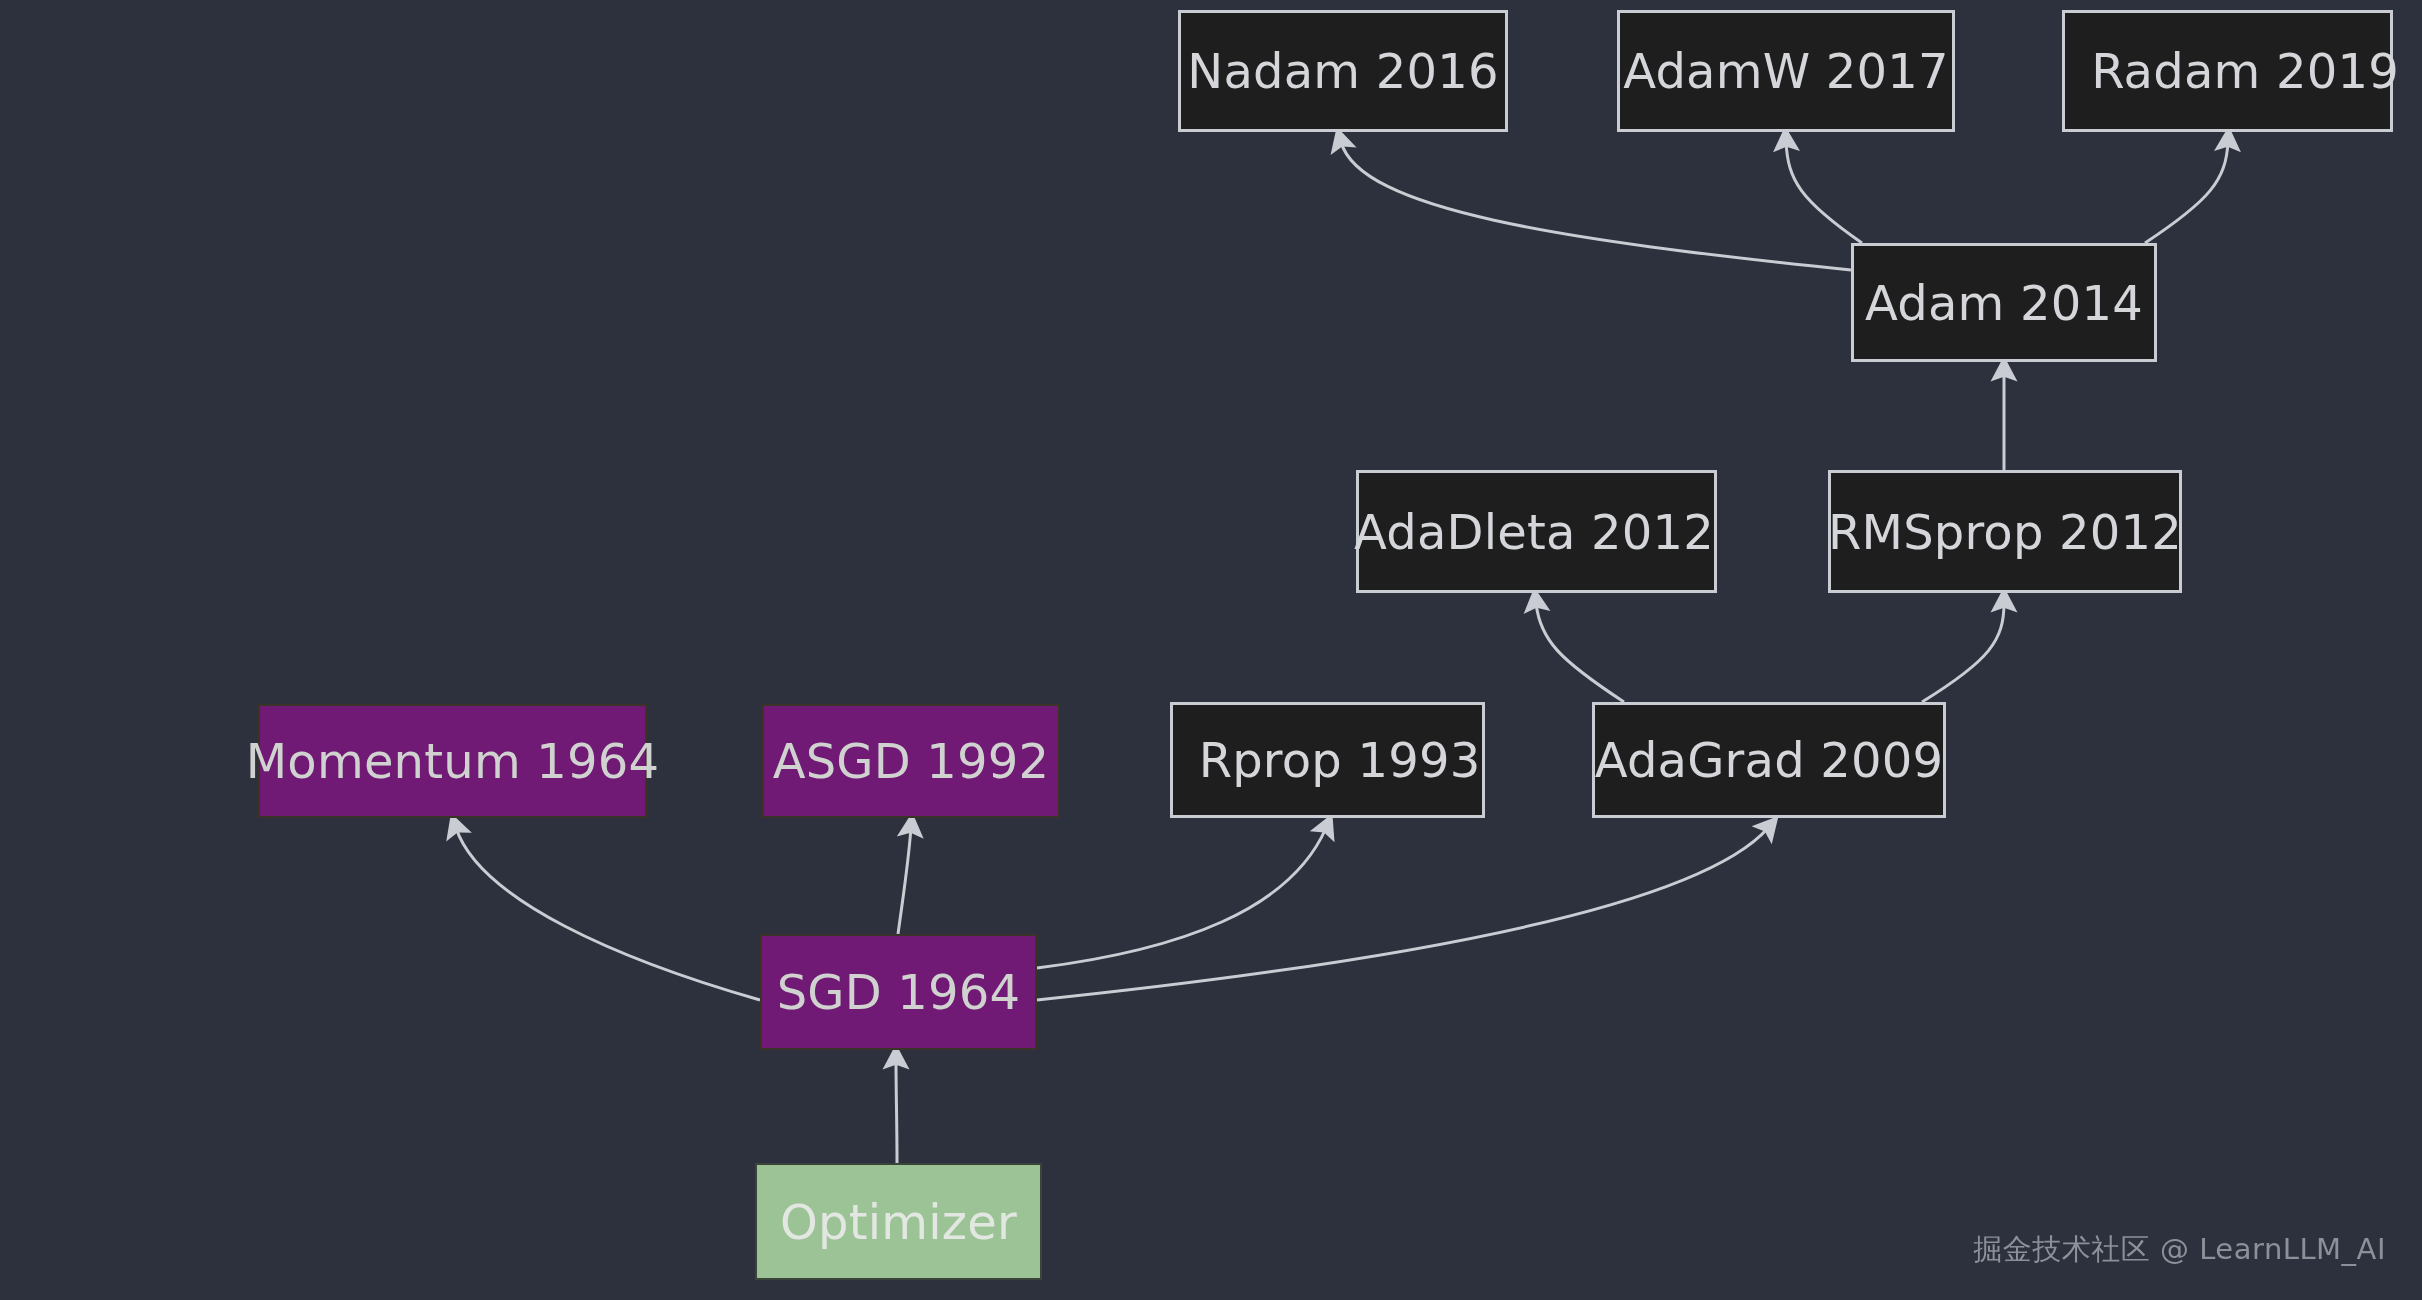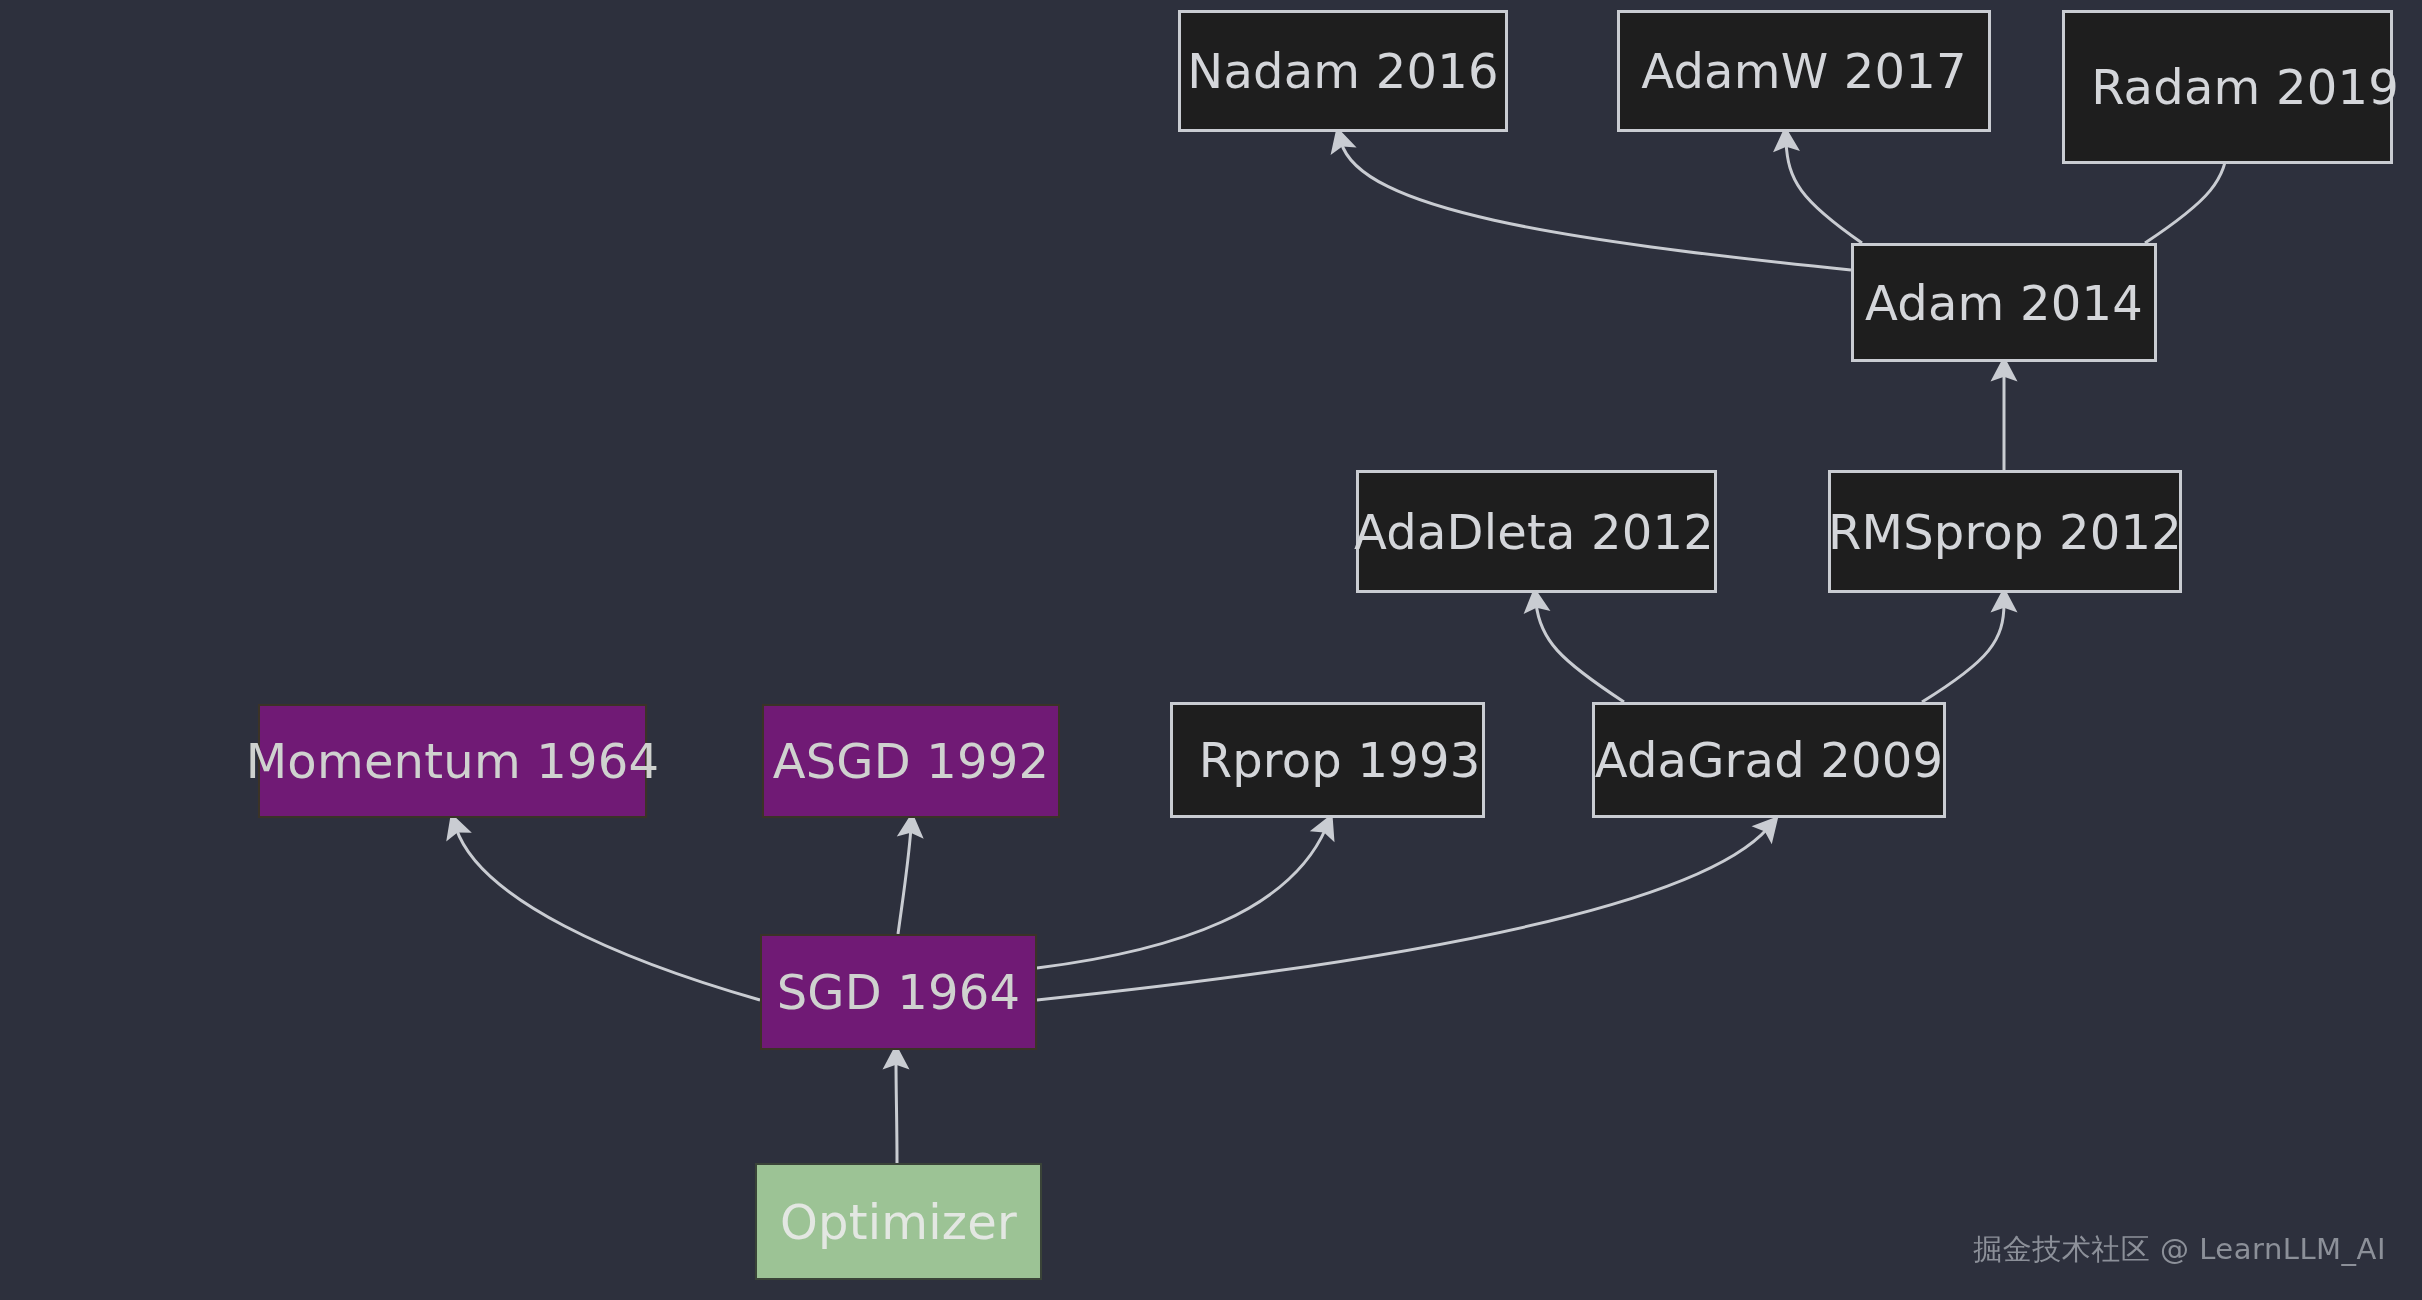--- a/index.html
+++ b/index.html
@@ -94,24 +94,24 @@
         <path d="M 1851,270 C 1560,240 1360,210 1341,142" fill="none" stroke="#c9ccd2" stroke-width="3" marker-end="url(#arrowhead)"></path>
         <path d="M 1862,243 C 1800,200 1788,180 1786,142" fill="none" stroke="#c9ccd2" stroke-width="3" marker-end="url(#arrowhead)"></path>
         <path d="M 2145,243 C 2210,200 2226,180 2228,142" fill="none" stroke="#c9ccd2" stroke-width="3" marker-end="url(#arrowhead)"></path>
       </g>
   </svg>
 
   <div id="nodes">
       <div class="node dark" style="left: 1178px; top: 10px; width: 330px; height: 122px;">
         <span class="node-label">Nadam 2016</span>
       </div>
-      <div class="node dark" style="left: 1617px; top: 10px; width: 374px; height: 122px;">
+      <div class="node dark" style="left: 1617px; top: 10px; width: 338px; height: 122px;">
         <span class="node-label">AdamW 2017</span>
       </div>
-      <div class="node dark" style="left: 2062px; top: 10px; width: 331px; height: 154px; padding-left: 35px;">
+      <div class="node dark" style="left: 2062px; top: 10px; width: 331px; height: 122px; padding-left: 35px;">
         <span class="node-label">Radam 2019</span>
       </div>
       <div class="node dark" style="left: 1851px; top: 243px; width: 306px; height: 119px;">
         <span class="node-label">Adam 2014</span>
       </div>
       <div class="node dark" style="left: 1356px; top: 470px; width: 361px; height: 123px; justify-content: flex-end;">
         <span class="node-label">AdaDleta 2012</span>
       </div>
       <div class="node dark" style="left: 1828px; top: 470px; width: 354px; height: 123px;">
         <span class="node-label">RMSprop 2012</span>

